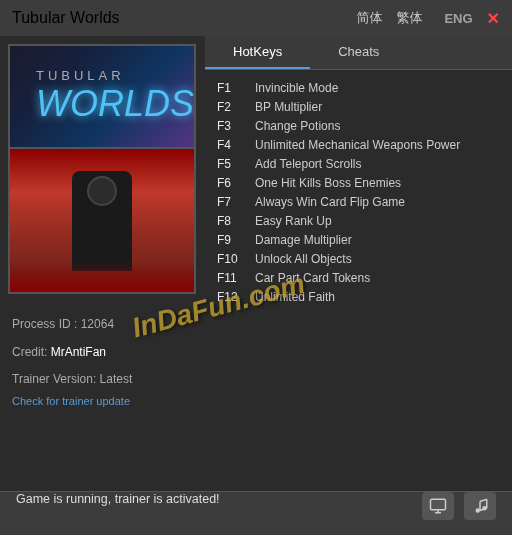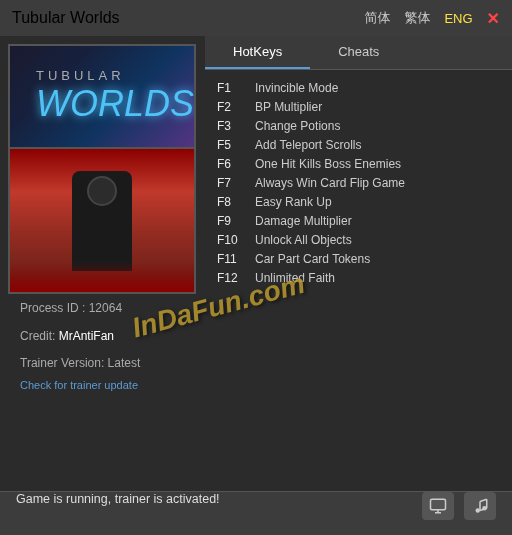--- a/index.html
+++ b/index.html
@@ -23,22 +23,23 @@
       display: flex;
       align-items: center;
       gap: 14px;
     }
     .lang-btn {
       color: #cccccc;
       font-size: 13px;
       cursor: pointer;
     }
     .lang-btn.active {
-      color: #fde047;
-      font-weight: normal;
+      color: #a3a3a3;
+      font-weight: bold;
+      margin-left: 8px;
     }
     .close-btn {
       color: #ff4444;
       font-size: 16px;
       font-weight: bold;
       cursor: pointer;
     }
     
     #main {
       display: flex;
@@ -103,25 +104,24 @@
     }
     .battle-bg {
       position: absolute;
       bottom: 0;
       left: 0;
       right: 0;
       height: 30px;
       background: linear-gradient(180deg, transparent, #8b0000);
     }
     #info-panel {
-      padding: 4px 4px 0 4px;
+      padding: 20px 4px 0 4px;
       color: #cccccc;
       font-size: 12px;
       line-height: 1.8;
-      margin-left: 8px;
     }
     .info-label {
       color: #aaaaaa;
     }
     .info-value {
       color: #ffffff;
     }
     .update-link {
       color: #5b9bd5;
       cursor: pointer;
@@ -281,20 +281,24 @@
         </div>
         <div class="cheat-row">
           <span class="cheat-key">F2</span>
           <span class="cheat-desc">BP Multiplier</span>
         </div>
         <div class="cheat-row">
           <span class="cheat-key">F3</span>
           <span class="cheat-desc">Change Potions</span>
         </div>
         <div class="cheat-row">
+          <span class="cheat-key">F4</span>
+          <span class="cheat-desc">Unlimited Mechanical Weapons Power</span>
+        </div>
+        <div class="cheat-row">
           <span class="cheat-key">F5</span>
           <span class="cheat-desc">Add Teleport Scrolls</span>
         </div>
         <div class="cheat-row">
           <span class="cheat-key">F6</span>
           <span class="cheat-desc">One Hit Kills Boss Enemies</span>
         </div>
         <div class="cheat-row">
           <span class="cheat-key">F7</span>
           <span class="cheat-desc">Always Win Card Flip Game</span>

